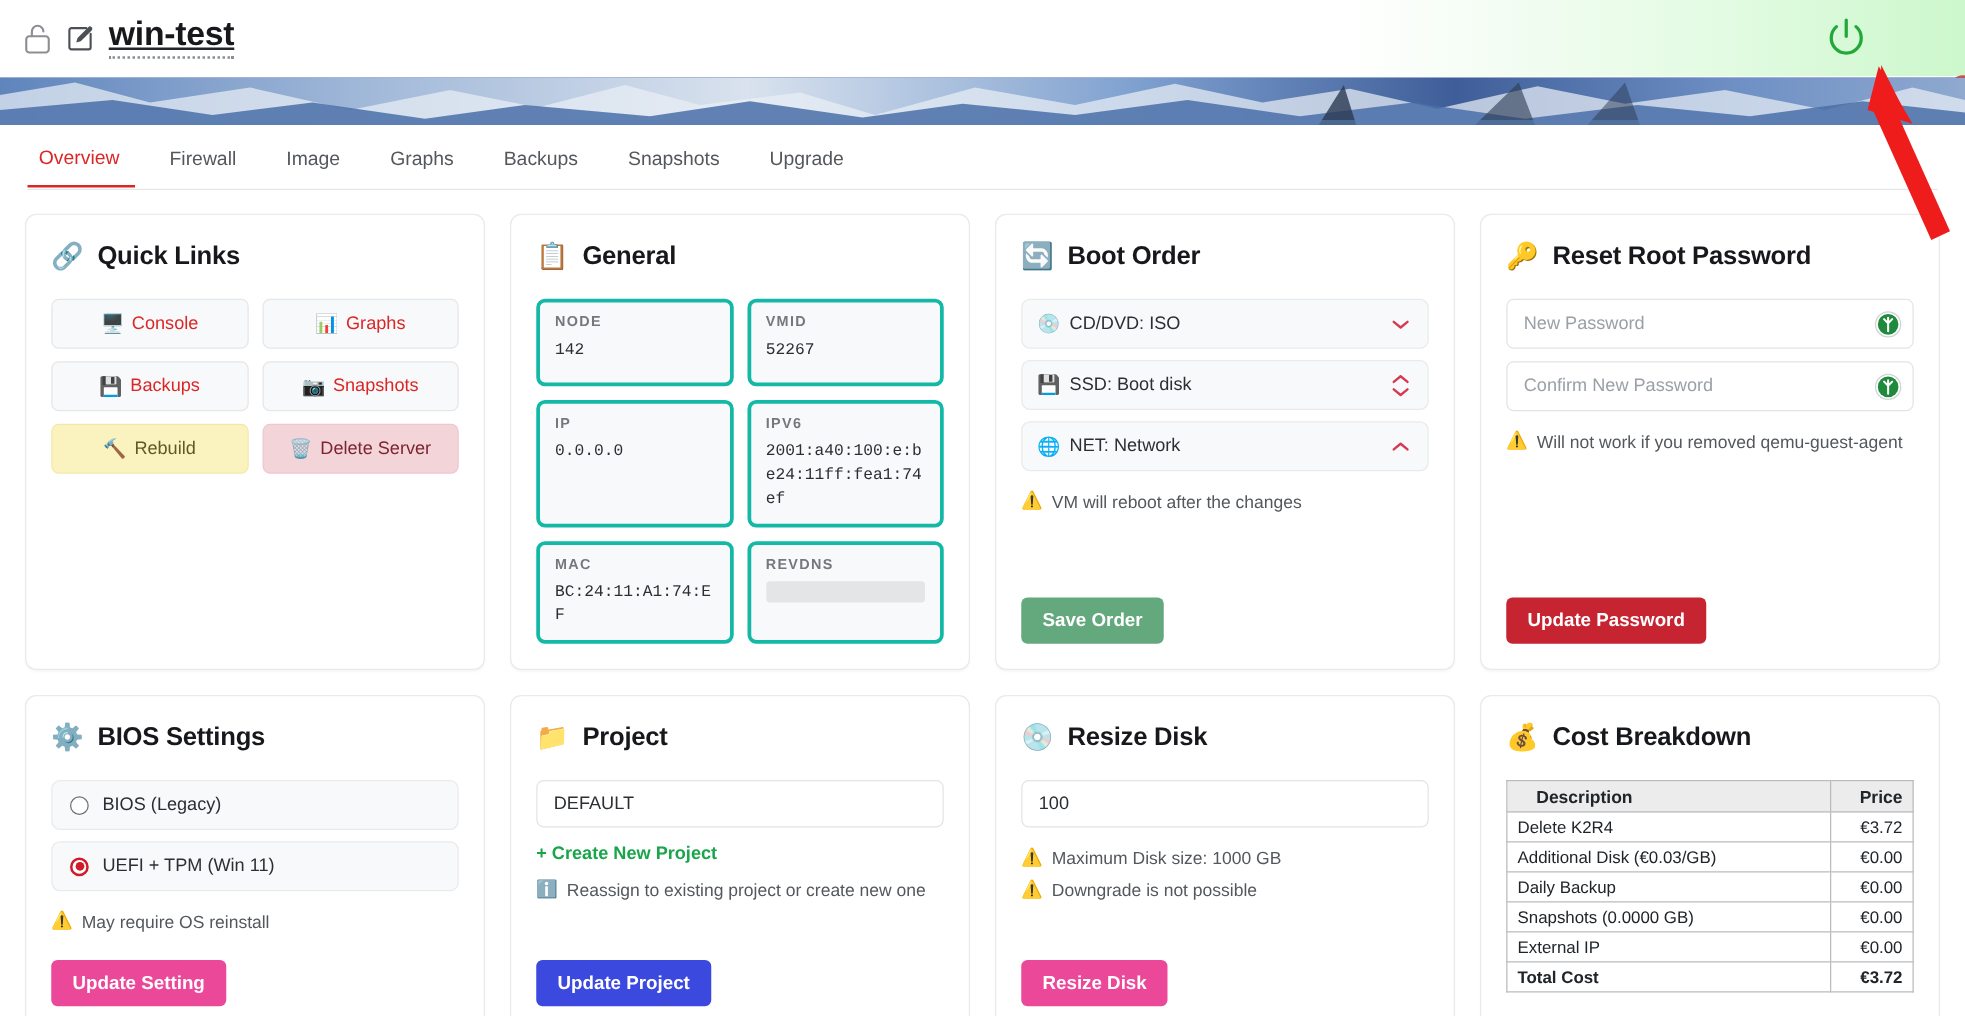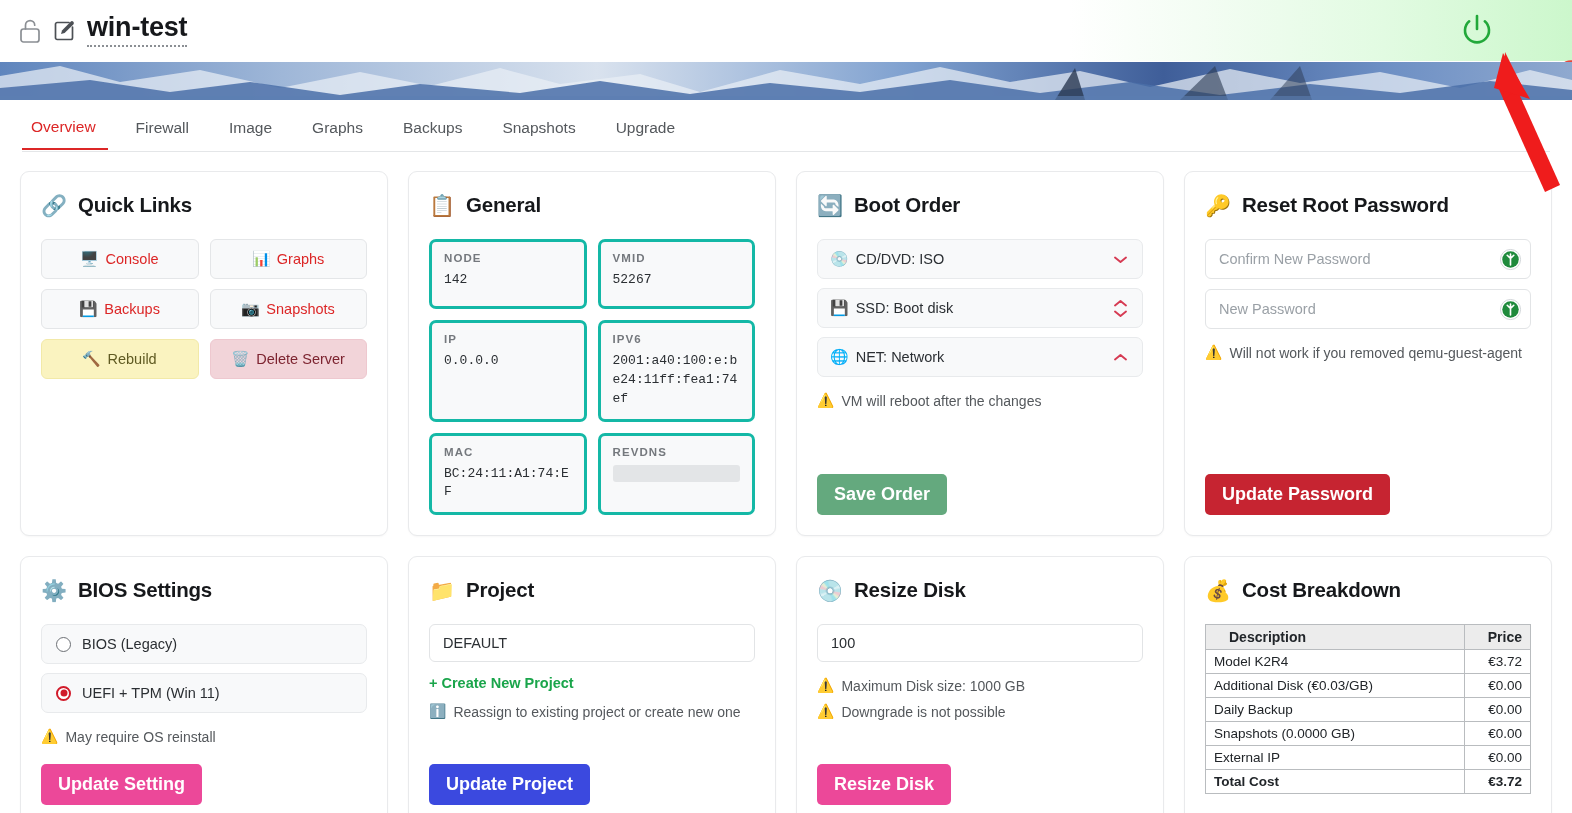--- a/index.html
+++ b/index.html
@@ -13,20 +13,21 @@
     position:relative;
   }
 
   
   .header {
     position:relative;
     height:62px;
     background:linear-gradient(to right, #ffffff 0%, #ffffff 68%, #f4fdf4 76%, #e2fbe2 88%, #ccf7cc 100%);
     display:flex; align-items:center;
     border-bottom:1px solid #ffffff;
+    text-decoration:underline;
   }
   .hdr-left { display:flex; align-items:center; gap:9px; padding-left:17px; }
   .icon-lock { width:26px; height:28px; flex:none; }
   .icon-edit { width:24px; height:24px; flex:none; }
   .server-name {
     font-size:27px; font-weight:700; letter-spacing:-0.2px;
     color:#16181b; line-height:1;
     border-bottom:2px dotted #8b8f94;
     padding-bottom:4px; margin-left:2px;
   }
@@ -111,21 +112,21 @@
     height:40px; display:flex; align-items:center; padding:0 14px 0 12px;
     margin-bottom:9px; font-size:14.5px; color:#2b2f33; position:relative;
   }
   .boot-row .emo { font-size:15px; margin-right:7px; }
   .boot-arrows { margin-left:auto; display:flex; flex-direction:column; align-items:center; gap:1px; }
   .chev { width:15px; height:9px; cursor:pointer; display:block; }
   .note { display:flex; align-items:flex-start; gap:7px; font-size:14px; color:#54585c; margin-top:14px; line-height:1.5; }
   .note .emo { font-size:14px; line-height:1.35; }
   .btn {
     border:none; border-radius:5px; color:#fff;
-    font-size:18px; font-weight:700; padding:10px 17px;
+    font-size:15px; font-weight:700; padding:10px 17px;
     cursor:pointer; font-family:inherit;
   }
   .btn-green { background:#64a97e; }
   .btn-red { background:#c62431; }
   .btn-indigo { background:#3b49df; }
   .btn-indigo-light { background:#ec4899; }
   .btn-pos { position:absolute; left:20px; bottom:20px; }
 
   
   .pw-field {
@@ -356,37 +357,37 @@
     <button class="btn btn-green btn-pos">Save Order</button>
   </div>
 
   <div class="card">
     <div class="card-title">
       <span class="emo">🔑</span>
       <span>Reset Root Password</span>
     </div>
 
     <div class="pw-field">
+      <span class="ph">New Password</span>
+      <svg class="keyico" viewBox="0 0 24 24">
+        <circle cx="12" cy="12" r="10.5" fill="#fff" stroke="#cfd3d6" stroke-width="1"></circle>
+        <circle cx="12" cy="12" r="8.6" fill="#1f8a3c"></circle>
+        <path d="M12 6.4 L12 17.8 M12 11 L8.6 7.6 M12 11 L15.4 7.6" stroke="#fff" stroke-width="1.7" stroke-linecap="round" fill="none"></path>
+      </svg>
+    </div>
+
+    <div class="pw-field">
       <span class="ph">Confirm New Password</span>
       <svg class="keyico" viewBox="0 0 24 24">
         <circle cx="12" cy="12" r="10.5" fill="#fff" stroke="#cfd3d6" stroke-width="1"></circle>
         <circle cx="12" cy="12" r="8.6" fill="#1f8a3c"></circle>
         <path d="M12 6.4 L12 17.8 M12 11 L8.6 7.6 M12 11 L15.4 7.6" stroke="#fff" stroke-width="1.7" stroke-linecap="round" fill="none"></path>
       </svg>
     </div>
 
-    <div class="pw-field">
-      <span class="ph">New Password</span>
-      <svg class="keyico" viewBox="0 0 24 24">
-        <circle cx="12" cy="12" r="10.5" fill="#fff" stroke="#cfd3d6" stroke-width="1"></circle>
-        <circle cx="12" cy="12" r="8.6" fill="#1f8a3c"></circle>
-        <path d="M12 6.4 L12 17.8 M12 11 L8.6 7.6 M12 11 L15.4 7.6" stroke="#fff" stroke-width="1.7" stroke-linecap="round" fill="none"></path>
-      </svg>
-    </div>
-
     <div class="note">
       <span class="emo">⚠️</span>
       <span>Will not work if you removed qemu-guest-agent</span>
     </div>
     <button class="btn btn-red btn-pos">Update Password</button>
   </div>
 </div>
 
 <div class="grid" style="padding-top:20px;">
 
@@ -448,21 +449,21 @@
     </div>
     <table class="cost-table">
       <thead>
         <tr>
           <th>Description</th>
           <th class="price">Price</th>
         </tr>
       </thead>
       <tbody>
         <tr>
-          <td>Model K2R4</td>
+          <td>Delete K2R4</td>
           <td class="price">€3.72</td>
         </tr>
         <tr>
           <td>Additional Disk (€0.03/GB)</td>
           <td class="price">€0.00</td>
         </tr>
         <tr>
           <td>Daily Backup</td>
           <td class="price">€0.00</td>
         </tr>

